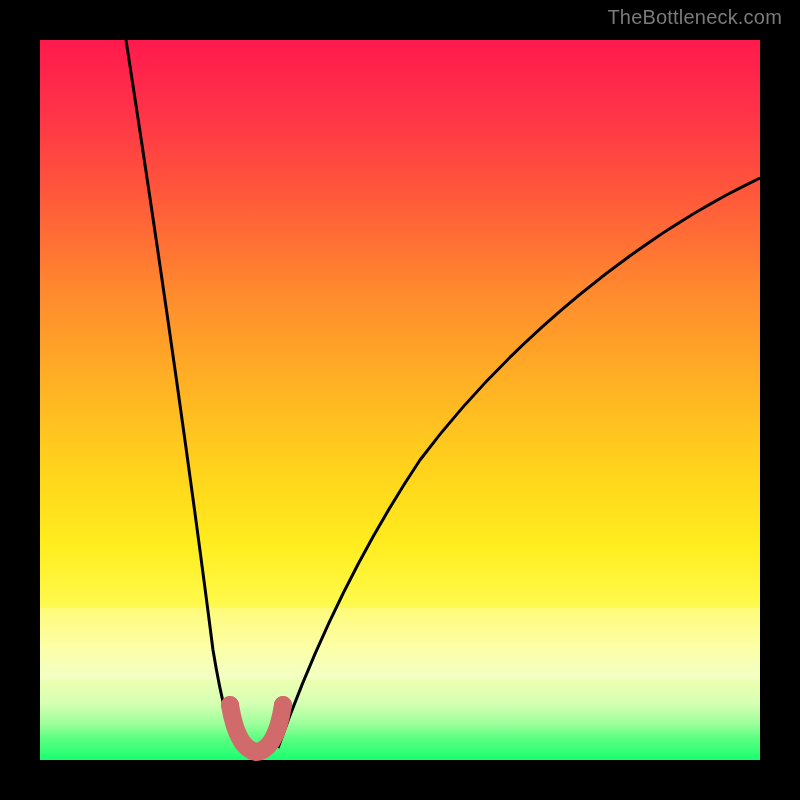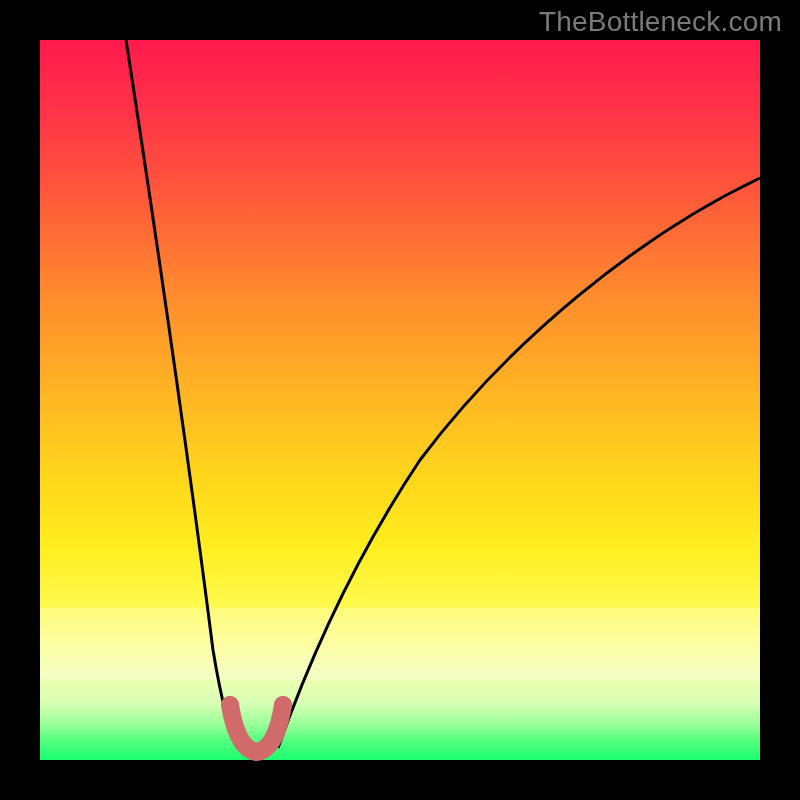--- a/index.html
+++ b/index.html
@@ -45,21 +45,21 @@
     position: absolute;
     left: 40px;
     width: 720px;
     background: rgba(255,255,255,0.22);
   }
   .watermark {
     position: absolute;
     top: 6px;
     right: 18px;
     color: #7a7a7a;
-    font-size: 28px;
+    font-size: 20px;
     letter-spacing: 0.2px;
     user-select: none;
     pointer-events: none;
   }
   svg {
     position: absolute;
     left: 40px;
     top: 40px;
     width: 720px;
     height: 720px;

